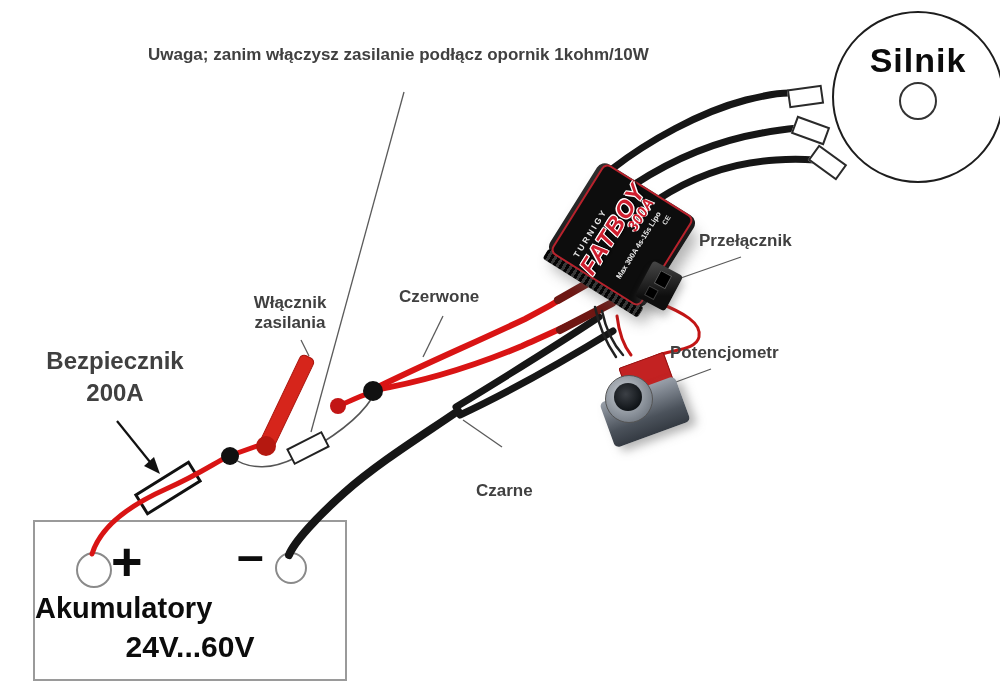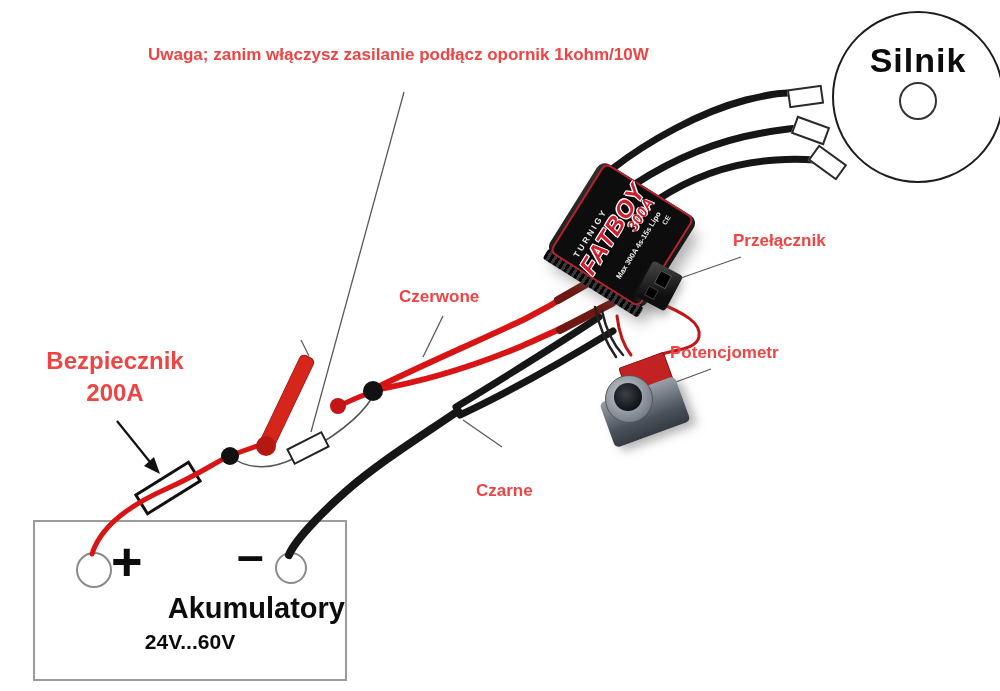--- a/index.html
+++ b/index.html
@@ -1,21 +1,21 @@
 <!DOCTYPE html>
 <html><head>
 <meta charset="utf-8">
 <style>
   html,body{margin:0;padding:0;background:#fff;}
   #canvas{
     position:relative;width:1000px;height:691px;background:#fff;overflow:hidden;
     font-family:"Liberation Sans","DejaVu Sans",sans-serif;color:#0c0c0c;
   }
   .abs{position:absolute;}
-  .lbl{position:absolute;font-weight:bold;font-size:17px;color:#ef4444;white-space:pre-line;line-height:1.18;}
+  .lbl{position:absolute;font-weight:bold;font-size:17px;color:#404040;white-space:pre-line;line-height:1.18;}
   .lbl.center{text-align:center;}
 
   
   #warning{left:148px;top:45px;font-size:17px;font-weight:bold;white-space:nowrap;}
 
   
   #motor{left:832px;top:11px;width:168px;height:168px;border:2px solid #1d1d1d;border-radius:50%;background:#fff;}
   #motor-label{position:absolute;left:0;right:0;top:28px;text-align:center;font-size:34px;font-weight:bold;letter-spacing:1px;}
   #motor-hub{position:absolute;left:65px;top:69px;width:34px;height:34px;border:2px solid #333;border-radius:50%;background:#fff;}
   .tab{position:absolute;background:#fff;border:2px solid #2a2a2a;width:31px;height:15px;}
@@ -52,22 +52,22 @@
        box-shadow:inset 0 0 0 1px #8f1414;}
   #pot-body{left:605px;top:388px;width:80px;height:48px;transform:rotate(-20deg);border-radius:5px;
        background:linear-gradient(180deg,#99a0aa,#4b525b 65%,#343a42);box-shadow:5px 6px 10px rgba(110,110,110,.5);}
   #pot-knob{left:605px;top:375px;width:46px;height:46px;border-radius:50%;
        background:radial-gradient(circle at 40% 38%,#c7ccd2,#868d96 60%,#5a616a);border:1px solid #555;}
   #pot-knob-inner{position:absolute;left:8px;top:7px;width:28px;height:28px;border-radius:50%;
        background:radial-gradient(circle at 42% 40%,#3c4046,#101418 70%);}
 
   
   #battery{left:33px;top:520px;width:310px;height:157px;border:2px solid #9a9a9a;background:#fff;}
-  #bat-name{position:absolute;left:0;right:0;top:70px;text-align:right;font-size:29px;font-weight:bold;}
-  #bat-range{position:absolute;left:0;right:0;top:108px;text-align:center;font-size:21px;font-weight:bold;}
+  #bat-name{position:absolute;left:0;right:0;top:70px;text-align:left;font-size:29px;font-weight:bold;}
+  #bat-range{position:absolute;left:0;right:0;top:108px;text-align:center;font-size:30px;font-weight:bold;}
   .term{position:absolute;border:2px solid #8a8a8a;border-radius:50%;background:#fff;}
   #term-plus{left:41px;top:30px;width:32px;height:32px;}
   #term-minus{left:240px;top:30px;width:28px;height:28px;}
   #bat-plus{position:absolute;left:76px;top:12px;font-size:54px;font-weight:bold;line-height:1;}
   #bat-minus{position:absolute;left:202px;top:10px;font-size:48px;font-weight:bold;line-height:1;}
 
   svg{position:absolute;left:0;top:0;}
 </style>
 </head>
 <body>
@@ -165,20 +165,22 @@
     <div id="switch-hole"></div>
   </div>
 
   <div class="abs" id="pot-pcb"></div>
   <div class="abs" id="pot-body"></div>
   <div class="abs" id="pot-knob">
     <div id="pot-knob-inner"></div>
   </div>
 
   <div class="lbl" id="warning">Uwaga; zanim włączysz zasilanie podłącz opornik 1kohm/10W</div>
+  <div class="lbl center" style="left:228px;top:293px;width:124px;">Włącznik
+zasilania</div>
   <div class="lbl center" style="left:10px;top:345px;width:210px;font-size:24px;line-height:1.35;">Bezpiecznik
 200A</div>
   <div class="lbl" style="left:399px;top:287px;text-align:center;">Czerwone</div>
   <div class="lbl" style="left:476px;top:450px;margin-top:31px;">Czarne</div>
-  <div class="lbl" style="left:733px;top:231px;">Przełącznik</div>
+  <div class="lbl" style="left:699px;top:231px;">Przełącznik</div>
   <div class="lbl" style="left:670px;top:343px;">Potencjometr</div>
 
 </div>
 
 </body></html>

